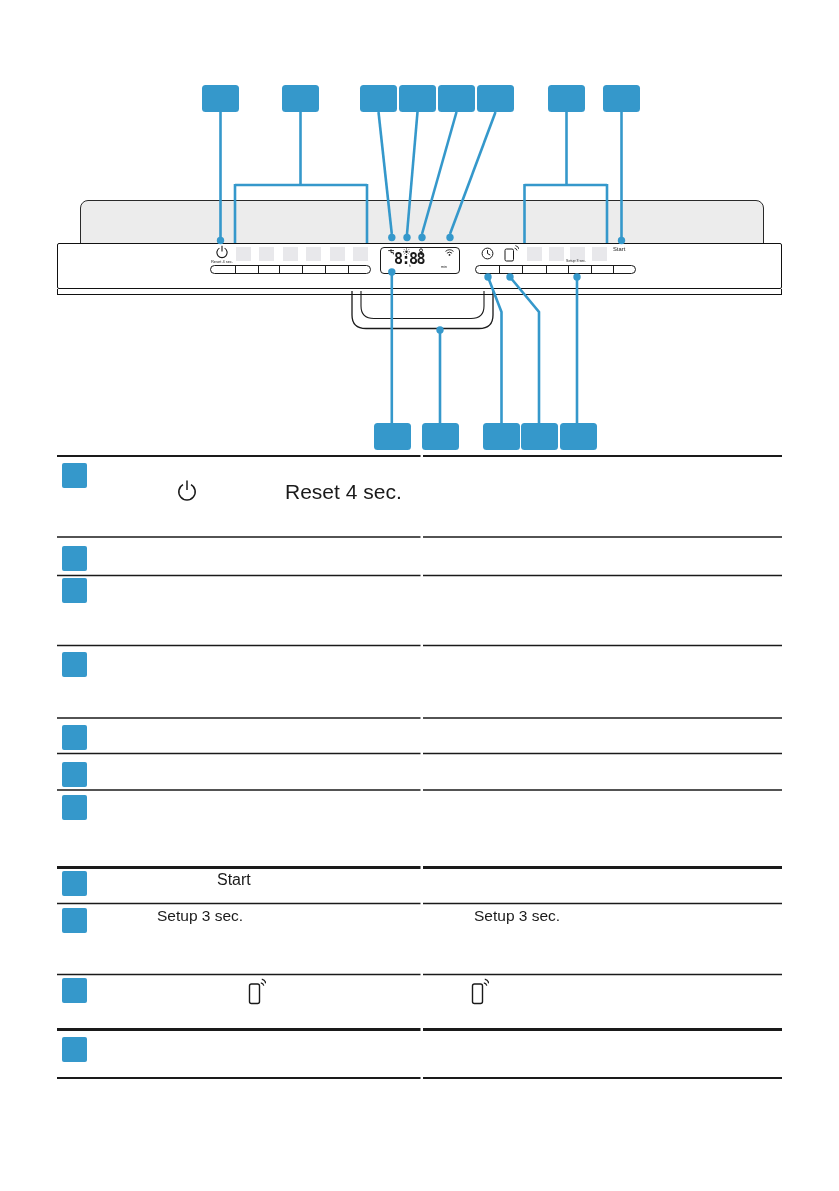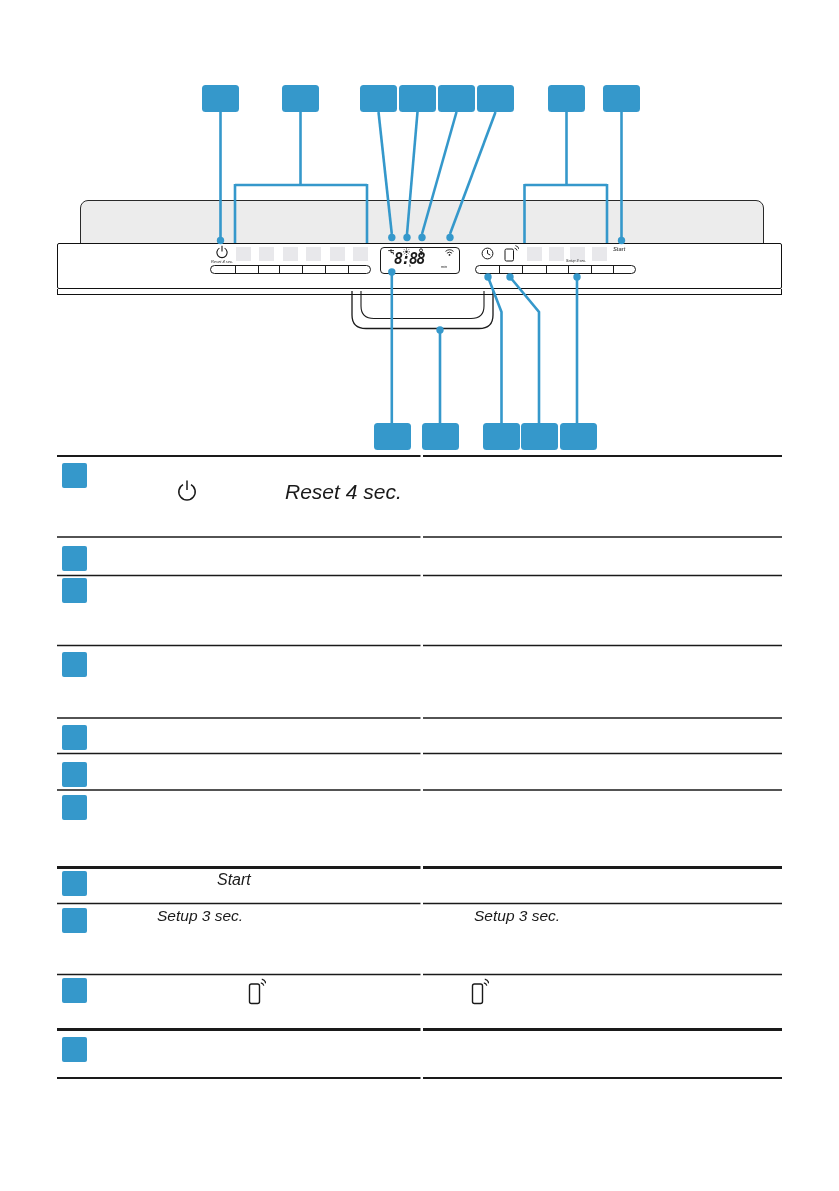--- a/index.html
+++ b/index.html
@@ -1,18 +1,18 @@
 <!DOCTYPE html>
 <html><head>
 <meta charset="utf-8">
 <style>
   html,body{margin:0;padding:0;background:#fff;}
   *{box-sizing:border-box;}
   .page{position:relative;width:839px;height:1191px;background:#ffffff;overflow:hidden;
-        font-family:"Liberation Sans",sans-serif;color:#1a1a1a;font-style:italic;}
+        font-family:"Liberation Sans",sans-serif;color:#1a1a1a;}
   .abs{position:absolute;}
   
   .co-box{position:absolute;width:37px;height:27px;background:#3598cb;border-radius:3.5px;}
   
   .tub{position:absolute;left:80px;top:200px;width:684px;height:44px;background:#ececec;
        border:1.3px solid #2a2a2a;border-radius:8px 8px 0 0;}
   .panel{position:absolute;left:57px;top:242.5px;width:725px;height:46.5px;background:#fff;
          border:1.6px solid #111;border-radius:2px;}
   .doorstrip{position:absolute;left:57px;top:289px;width:725px;height:5.5px;background:#fff;
          border-left:1.4px solid #111;border-right:1.4px solid #111;border-bottom:1.6px solid #111;}

